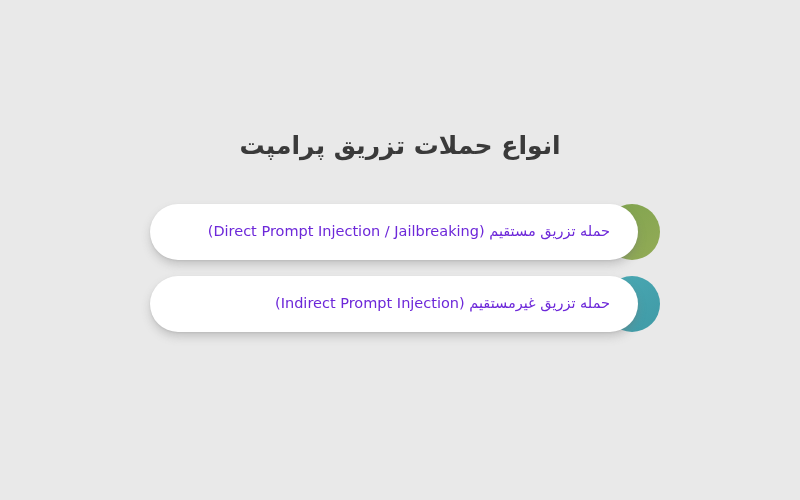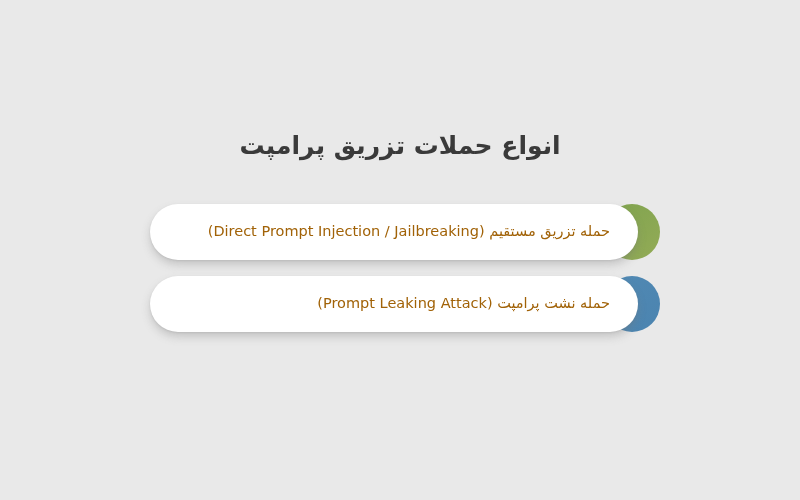--- a/index.html
+++ b/index.html
@@ -80,21 +80,21 @@
     justify-content: flex-start;
     box-sizing: border-box;
     padding: 0 28px 0 24px;
   }
 
   .pill-label {
     direction: rtl;
     unicode-bidi: isolate;
     font-size: 14.5px;
     font-weight: 400;
-    color: #a16207;
+    color: #6d28d9;
     line-height: 1.2;
     white-space: nowrap;
     width: 100%;
   }
 </style>
 </head>
 <body style="background: rgb(233, 233, 233);">
 
 <div class="infographic">
 
@@ -102,23 +102,23 @@
 
   <div class="list">
 
     <div class="row">
       <div class="accent" style="background: linear-gradient(140deg, rgb(127, 163, 79) 0%, rgb(147, 171, 86) 100%);"></div>
       <div class="pill">
         <span class="pill-label">حمله تزریق مستقیم (Direct Prompt Injection / Jailbreaking)</span>
       </div>
     </div>
 
+    <div class="row">
+      <div class="accent" style="background: linear-gradient(140deg, rgb(75, 169, 180) 0%, rgb(63, 154, 166) 100%);"></div>
+      <div class="pill">
+        <span class="pill-label">حمله تزریق غیرمستقیم (Indirect Prompt Injection)</span>
+      </div>
+    </div>
 
 
-    <div class="row">
-      <div class="accent" style="background: linear-gradient(140deg, rgb(81, 137, 179) 0%, rgb(75, 132, 176) 100%);"></div>
-      <div class="pill">
-        <span class="pill-label">حمله نشت پرامپت (Prompt Leaking Attack)</span>
-      </div>
-    </div>
 
   </div>
 </div>
 
 </body></html>

